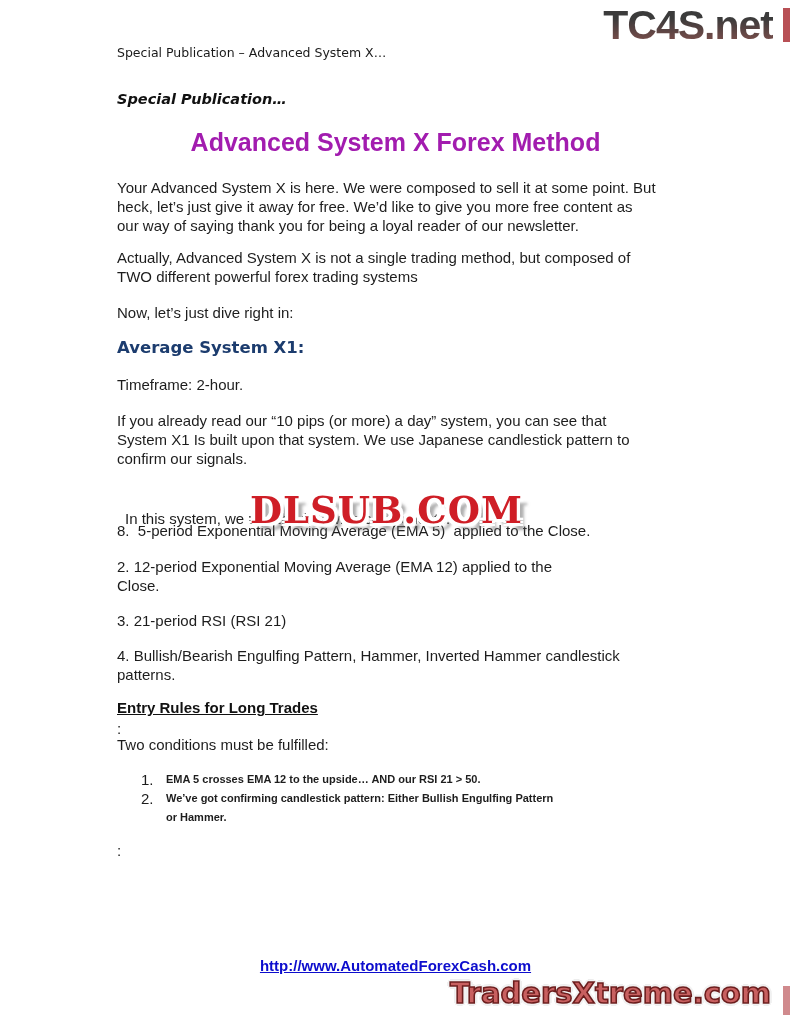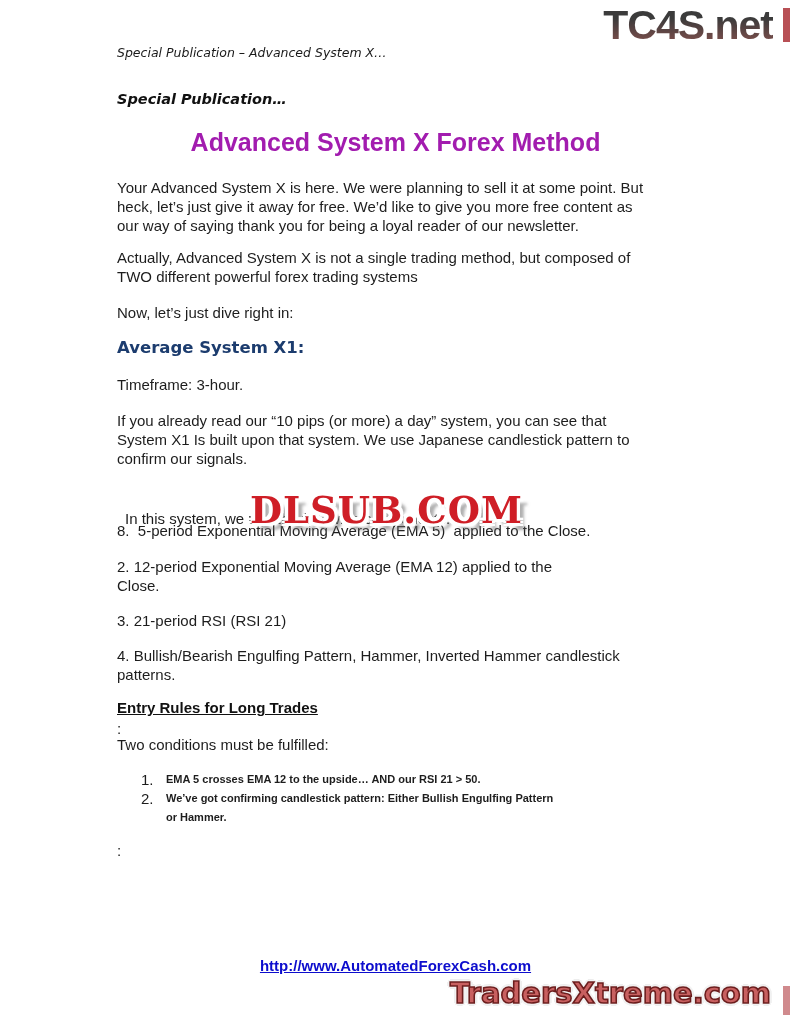--- a/index.html
+++ b/index.html
@@ -5,21 +5,21 @@
   html,body { margin:0; padding:0; background:#ffffff; }
   .page {
     position:relative; width:791px; height:1024px; background:#ffffff;
     font-family:"Liberation Sans", sans-serif; color:#1d1d1d; overflow:hidden;
   }
   .abs { position:absolute; }
   .body-text { font-size:15px; line-height:19px; white-space:pre-wrap; }
 
   .header-left {
     top:45px; left:117px; font-family:"DejaVu Sans", sans-serif;
-    font-style:italic; font-size:12.5px; color:#1a1a1a;
+    font-size:12.5px; color:#1a1a1a;
   }
 
   .tc4s-logo {
     top:2px; right:18px; font-family:"Liberation Sans", sans-serif;
     font-weight:800; font-size:41px; letter-spacing:-1px;
     background:linear-gradient(180deg,#3b3b3b 35%,#6e4a48 75%,#8a5a55 100%);
     -webkit-background-clip:text; background-clip:text; color:transparent;
   }
   .red-edge-top { top:8px; right:1px; width:7px; height:34px; background:#b85055; }
   .red-edge-bottom { top:986px; right:1px; width:7px; height:29px; background:#d08a8d; }
@@ -97,30 +97,30 @@
 
   <div class="abs header-left">Special Publication – Advanced System X…</div>
 
   <div class="abs tc4s-logo">TC4S.net</div>
   <div class="abs red-edge-top"></div>
 
   <div class="abs special-pub">Special Publication…</div>
 
   <div class="abs doc-title">Advanced System X Forex Method</div>
 
-  <div class="abs body-text p-intro1">Your Advanced System X is here. We were planning to sell it at some point. But
+  <div class="abs body-text p-intro1">Your Advanced System X is here. We were composed to sell it at some point. But
 heck, let’s just give it away for free. We’d like to give you more free content as
 our way of saying thank you for being a loyal reader of our newsletter.</div>
   <div class="abs body-text p-intro2">Actually, Advanced System X is not a single trading method, but composed of
 TWO different powerful forex trading systems</div>
   <div class="abs body-text p-intro3">Now, let’s just dive right in:</div>
 
   <div class="abs h-x1">Average System X1:</div>
 
-  <div class="abs body-text p-timeframe">Timeframe: 3-hour.</div>
+  <div class="abs body-text p-timeframe">Timeframe: 2-hour.</div>
   <div class="abs body-text p-background">If you already read our “10 pips (or more) a day” system, you can see that
 System X1 Is built upon that system. We use Japanese candlestick pattern to
 confirm our signals.</div>
   <div class="abs body-text p-comp-intro">In this system, we use the following components:</div>
 
   <div class="abs body-text p-comp1">8.  5-period Exponential Moving Average (EMA 5)  applied to the Close.</div>
   <div class="abs body-text p-comp2">2. 12-period Exponential Moving Average (EMA 12) applied to the
 Close.</div>
   <div class="abs body-text p-comp3">3. 21-period RSI (RSI 21)</div>
   <div class="abs body-text p-comp4">4. Bullish/Bearish Engulfing Pattern, Hammer, Inverted Hammer candlestick

